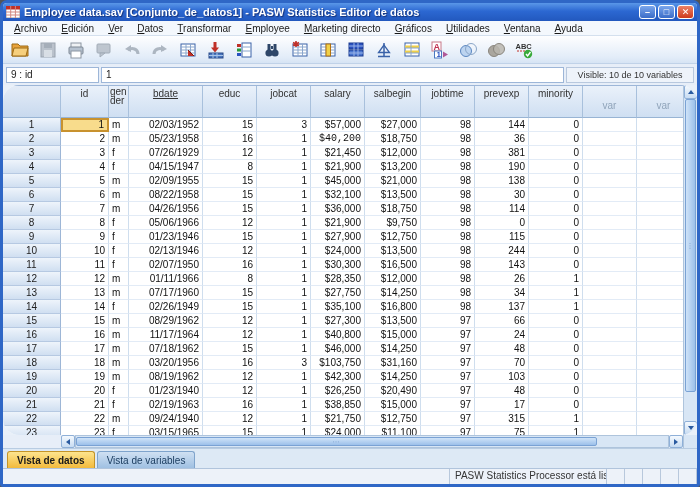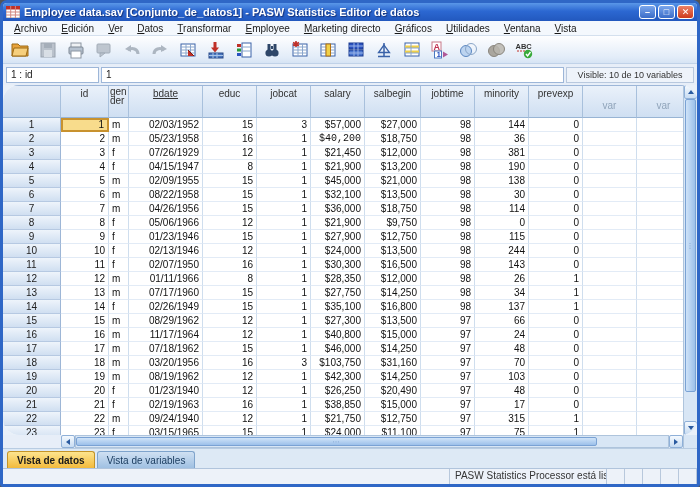--- a/index.html
+++ b/index.html
@@ -123,21 +123,21 @@
       <div class="menu-item">Archivo</div>
       <div class="menu-item">Edición</div>
       <div class="menu-item">Ver</div>
       <div class="menu-item">Datos</div>
       <div class="menu-item">Transformar</div>
       <div class="menu-item">Employee</div>
       <div class="menu-item">Marketing directo</div>
       <div class="menu-item">Gráficos</div>
       <div class="menu-item">Utilidades</div>
       <div class="menu-item">Ventana</div>
-      <div class="menu-item">Vista</div>
+      <div class="menu-item">Ayuda</div>
     </div>
 
   <div class="toolbar">
       <div class="tb-btn">
         <svg width="20" height="20" viewBox="0 0 20 20">
           <path d="M2 4h6l2 2h8v10H2z" fill="#e8a33c" stroke="#9c6a14"></path>
           <path d="M4 8h14l-2 8H2z" fill="#f6cf7d" stroke="#9c6a14"></path>
         </svg>
       </div>
       <div class="tb-btn disabled">
@@ -266,39 +266,39 @@
         <svg width="20" height="20" viewBox="0 0 20 20">
           <text x="1.5" y="9" font-size="7.5" font-weight="bold" fill="#333" font-family="sans-serif">ABC</text>
           <path d="M3 11h10" stroke="#c03028" stroke-dasharray="2 1"></path>
           <circle cx="14" cy="14" r="4.2" fill="#3aaa3a"></circle>
           <path d="M12 14l1.6 1.8 2.9-3.8" stroke="#fff" stroke-width="1.4" fill="none"></path>
         </svg>
       </div>
     </div>
 
   <div class="cellref">
-    <div class="cellref-name">1 : id</div>
+    <div class="cellref-name">9 : id</div>
     <div class="cellref-value">1</div>
     <div class="cellref-visible">Visible: 10 de 10 variables</div>
   </div>
 
   <div class="main">
     <div class="gridwrap" id="grid">
         <div class="hdr-row">
           <div class="hdr-cell corner" style="width: 58px;"></div>
           <div class="hdr-cell" style="width: 48px;">id</div>
           <div class="hdr-cell wrap" style="width: 20px;">gender</div>
           <div class="hdr-cell" style="width: 74px; text-decoration: underline;">bdate</div>
           <div class="hdr-cell" style="width: 54px;">educ</div>
           <div class="hdr-cell" style="width: 54px;">jobcat</div>
           <div class="hdr-cell" style="width: 54px;">salary</div>
           <div class="hdr-cell" style="width: 56px;">salbegin</div>
           <div class="hdr-cell" style="width: 54px;">jobtime</div>
+          <div class="hdr-cell" style="width: 54px;">prevexp</div>
           <div class="hdr-cell" style="width: 54px;">minority</div>
-          <div class="hdr-cell" style="width: 54px;">prevexp</div>
           <div class="hdr-cell varcol" style="width: 54px;">var</div>
           <div class="hdr-cell varcol" style="width: 54px;">var</div>
         </div>
         <div class="grid-row">
           <div class="row-hdr">1</div>
           <div class="cell sel" style="width: 48px; text-align: right;">1</div>
           <div class="cell" style="width: 20px; text-align: left;">m</div>
           <div class="cell" style="width: 74px; text-align: right;">02/03/1952</div>
           <div class="cell" style="width: 54px; text-align: right;">15</div>
           <div class="cell" style="width: 54px; text-align: right;">3</div>

